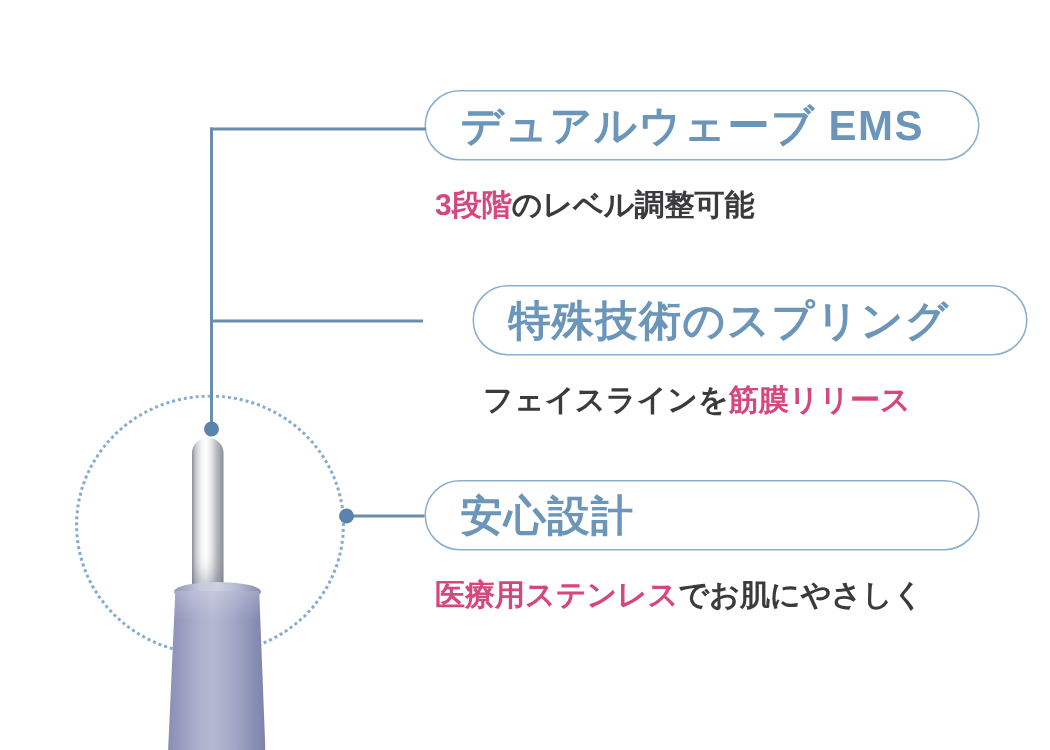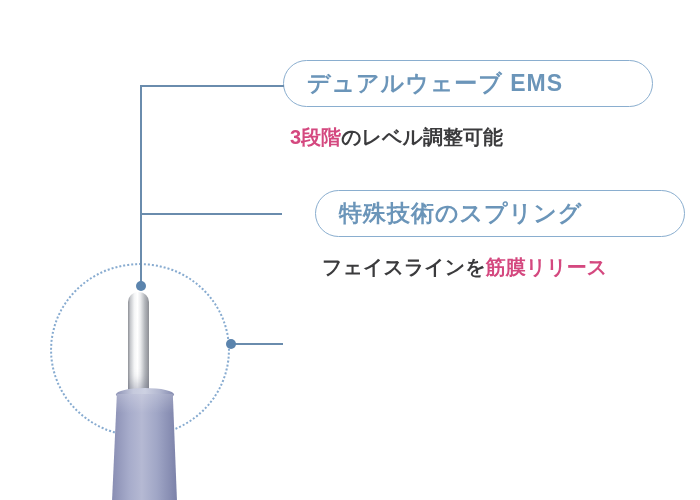--- a/index.html
+++ b/index.html
@@ -61,21 +61,21 @@
   .pill{
     width:370px;height:47px;
     border:1.6px solid var(--pill-border);
     border-radius:26px;
     display:flex;align-items:center;
     padding-left:23px;
     background:var(--background);
   }
   .pill span{
     color:var(--pill-text);
-    font-size:23px;font-weight:600;letter-spacing:1px;
+    font-size:28px;font-weight:600;letter-spacing:1px;
     white-space:nowrap;
   }
   .desc{
     margin:15px 0 0 7px;
     font-size:20px;font-weight:600;line-height:30px;
     letter-spacing:0px;white-space:nowrap;
   }
   .desc .em{color:var(--highlight-pink);}
   .desc .plain{color:var(--text-dark);}
 </style>
@@ -103,14 +103,20 @@
     <p class="desc"><span class="em">3段階</span><span class="plain">のレベル調整可能</span></p>
   </div>
 
   <div class="feature feature-2">
     <div class="pill">
       <span>特殊技術のスプリング</span>
     </div>
     <p class="desc"><span class="plain">フェイスラインを</span><span class="em">筋膜リリース</span></p>
   </div>
 
+  <div class="feature feature-3">
+    <div class="pill">
+      <span>安心設計</span>
+    </div>
+    <p class="desc"><span class="em">医療用ステンレス</span><span class="plain">でお肌にやさしく</span></p>
+  </div>
 
 </div>
 
 </body></html>

